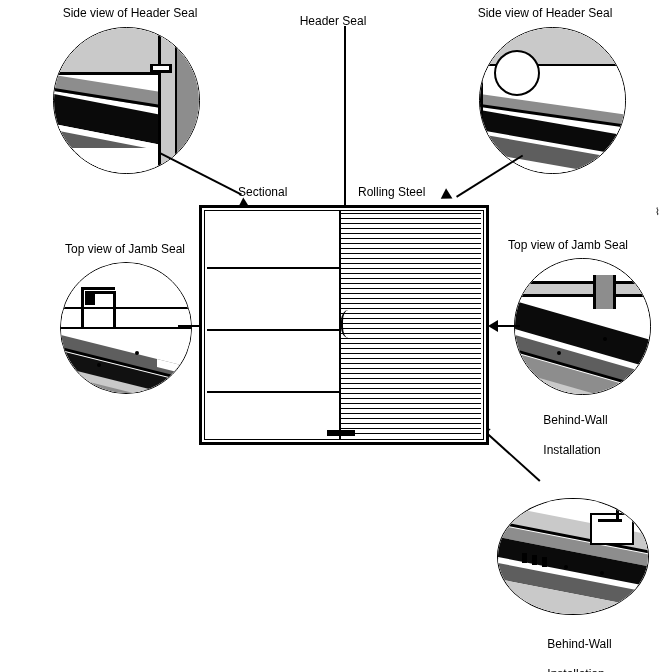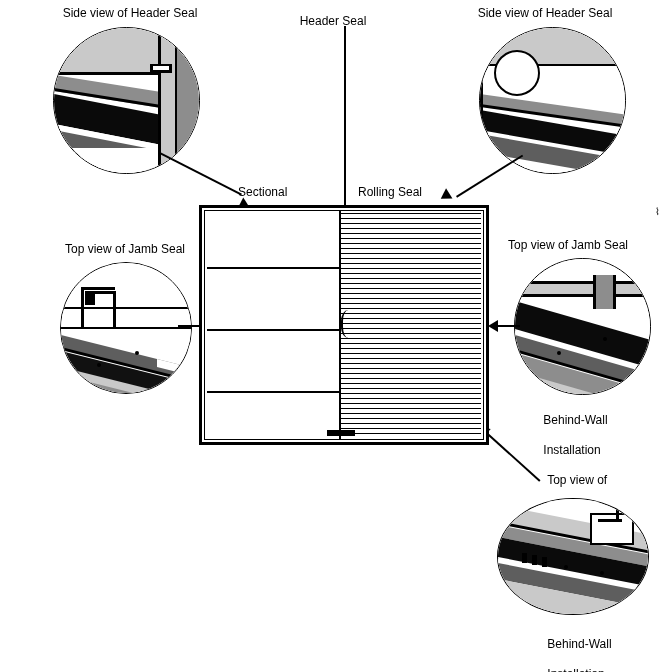--- a/index.html
+++ b/index.html
@@ -265,24 +265,20 @@
   </div>
 
   <div class="leader" style="left:498px; top:325px; width:22px;"></div>
   <div class="arrow left" style="left:488px; top:320px;"></div>
 
   <div class="lbl" style="left:530px; top:398px; width:110px; line-height:15px;">
     <span>Behind-Wall</span><br>
     <span>Installation</span>
   </div>
 
-  <div class="lbl" style="left:534px; top:458px; width:120px; line-height:15px;">
-    <span>Top view of</span><br>
-    <span>Jamb Seal</span>
-  </div>
 
   <div class="detail" id="d-br" style="left:497px; top:498px; width:150px; height:115px;">
     <div class="inner">
       <div class="band white" style="left:0; top:0; width:150px; height:115px;"></div>
 
       <div class="band lgray" style="left:0; top:6px; width:150px; height:18px; transform:skewY(11deg); transform-origin:0 0;"></div>
       <div class="band" style="left:0; top:22px; width:150px; height:3px; background:#000; transform:skewY(11deg); transform-origin:0 0;"></div>
       <div class="band gray" style="left:0; top:26px; width:150px; height:12px; transform:skewY(11deg); transform-origin:0 0;"></div>
       <div class="band" style="left:0; top:38px; width:150px; height:22px; background:#0b0b0b; transform:skewY(11deg); transform-origin:0 0;"></div>
       <div class="band white" style="left:0; top:58px; width:150px; height:6px; transform:skewY(11deg); transform-origin:0 0;"></div>
@@ -304,21 +300,21 @@
 
   <div class="lbl" style="left:534px; top:622px; width:120px; line-height:15px;">
     <span>Behind-Wall</span><br>
     <span>Installation</span>
   </div>
 
   <div class="leader" style="left:487px; top:432px; width:72px; transform:rotate(42deg);"></div>
   <div class="arrow left" style="left:478px; top:424px; transform:rotate(42deg);"></div>
 
   <div class="lbl" style="left:238px; top:185px;">Sectional</div>
-  <div class="lbl" style="left:358px; top:185px;">Rolling Seal</div>
+  <div class="lbl" style="left:358px; top:185px;">Rolling Steel</div>
 
   <div id="door">
     <div class="frame"></div>
     <div class="inner-frame"></div>
 
     <div class="panel-line" style="top:62px;"></div>
     <div class="panel-line" style="top:124px;"></div>
     <div class="panel-line" style="top:186px;"></div>
 
     <div class="slats"></div>

